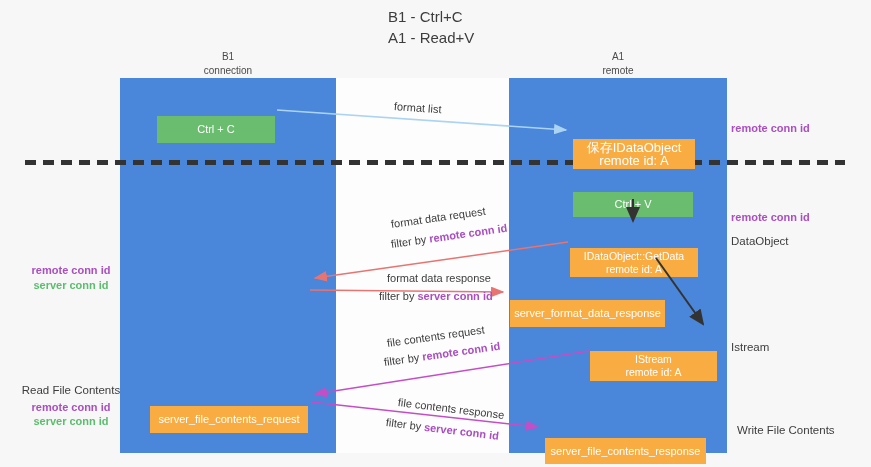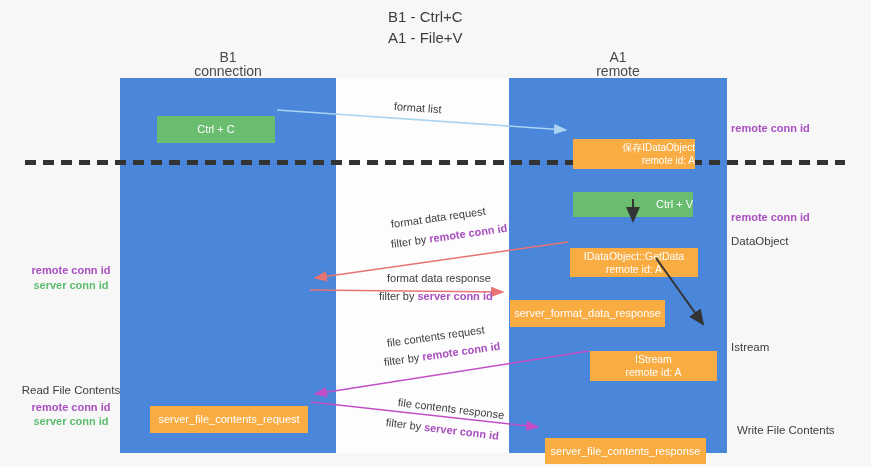--- a/index.html
+++ b/index.html
@@ -2,21 +2,21 @@
 <html><head>
 <meta charset="utf-8">
 <style>
   * { margin:0; padding:0; box-sizing:border-box; }
   html,body { width:871px; height:467px; }
   body { font-family:"Liberation Sans", sans-serif; background:#f7f7f7; position:relative; overflow:hidden; }
   .stage { position:absolute; inset:0; width:871px; height:406px; }
 
   .title { position:absolute; left:388px; top:6px; font-size:15px; line-height:21px; color:#3d3d3d; }
 
-  .lane-header { position:absolute; top:50px; text-align:center; font-size:14px; line-height:14px; color:#4a4a4a; }
+  .lane-header { position:absolute; top:50px; text-align:center; font-size:10px; line-height:14px; color:#4a4a4a; }
   .lane-gap { position:absolute; left:336px; top:78px; width:173px; height:375px; background:#fdfdfd; }
   .lane { position:absolute; top:78px; height:375px; background:#4a86d9; }
   .lane.left { left:120px; width:216px; }
   .lane.right { left:509px; width:218px; }
 
   .dashed-line { position:absolute; left:25px; top:160px; width:820px; height:5px;
     background:repeating-linear-gradient(to right, #333 0 11px, transparent 11px 18px); }
 
   .node { position:absolute; display:flex; flex-direction:column; align-items:center; justify-content:center;
     color:#fff; font-size:11px; line-height:13px; text-align:center;margin-top:20px; }
@@ -37,21 +37,21 @@
 
   svg.arrows { position:absolute; inset:0; pointer-events:none; }
 </style>
 </head>
 <body>
 
 <div class="stage">
 
   <div class="title">
     <div>B1 - Ctrl+C</div>
-    <div>A1 - File+V</div>
+    <div>A1 - Read+V</div>
   </div>
 
   <div class="lane-header" style="left:120px;width:216px;">
     <div>B1</div>
     <div>connection</div>
   </div>
   <div class="lane-header" style="left:509px;width:218px;">
     <div>A1</div>
     <div>remote</div>
   </div>
@@ -59,26 +59,26 @@
   <div class="lane-gap"></div>
   <div class="lane left"></div>
   <div class="lane right"></div>
 
   <div class="dashed-line"></div>
 
   <div class="node green" style="left:157px;top:96px;width:118px;height:27px;">
     <div>Ctrl + C</div>
   </div>
 
-  <div class="node orange" style="left:573px;top:119px;width:122px;height:30px;font-size:10px;align-items:flex-end;">
+  <div class="node orange" style="left:573px;top:119px;width:122px;height:30px;font-size:13px;">
     <div>保存IDataObject</div>
     <div>remote id: A</div>
   </div>
 
-  <div class="node green" style="left:573px;top:172px;width:120px;height:25px;align-items:flex-end;">
+  <div class="node green" style="left:573px;top:172px;width:120px;height:25px;">
     <div>Ctrl + V</div>
   </div>
 
   <div class="node orange" style="left:570px;top:228px;width:128px;height:29px;font-size:10.5px;">
     <div>IDataObject::GetData</div>
     <div>remote id: A</div>
   </div>
 
 
   <div class="node orange" style="left:510px;top:280px;width:155px;height:27px;">

